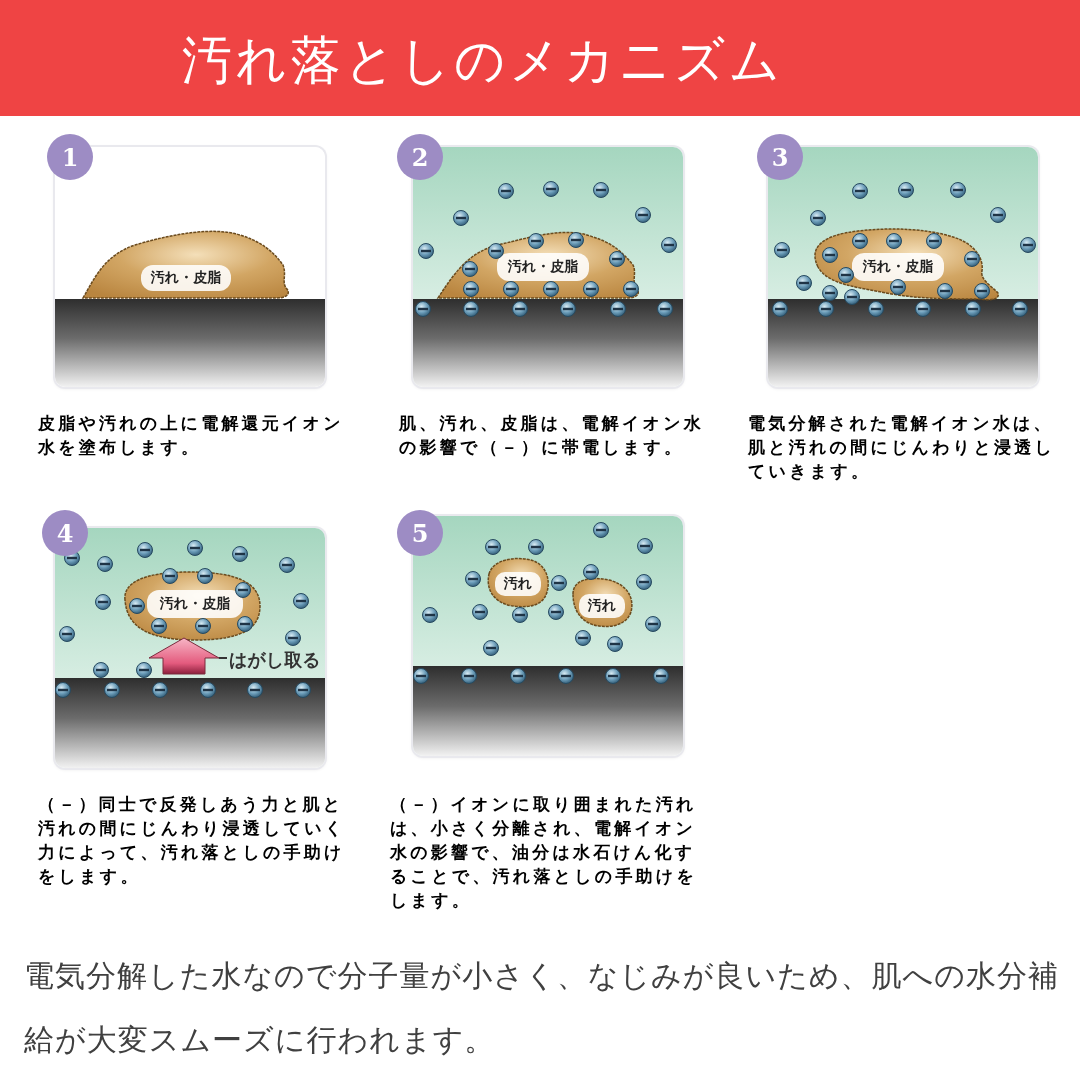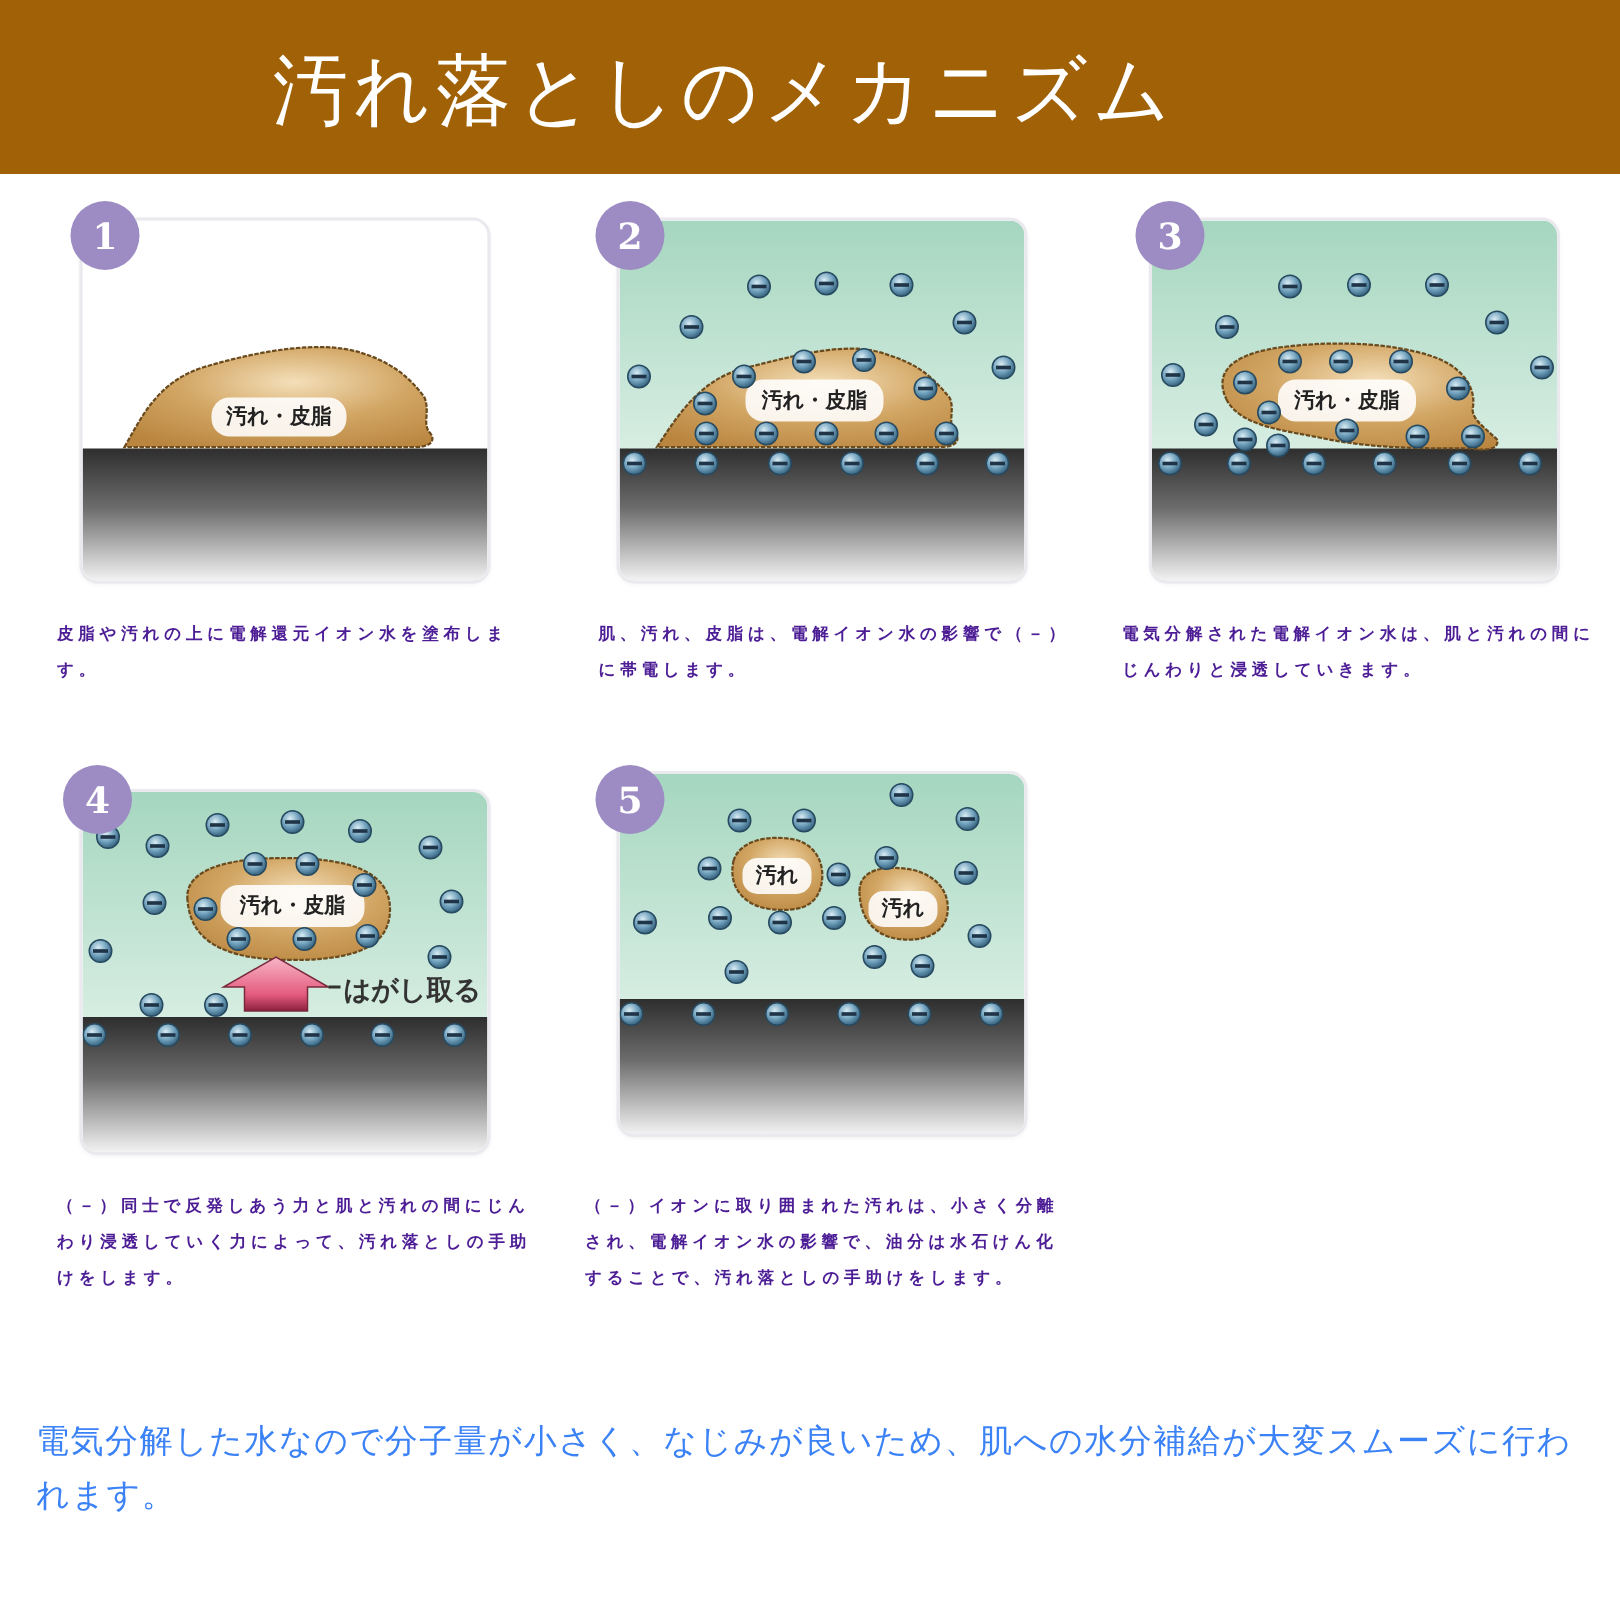--- a/index.html
+++ b/index.html
@@ -1,29 +1,29 @@
 <!DOCTYPE html>
 <html><head>
 <meta charset="utf-8">
 <style>
   html, body { margin:0; padding:0; }
   body { width:1080px; height:1080px; background:#ffffff; position:relative; overflow:hidden;
          font-family:"DejaVu Sans", sans-serif; }
-  .header { position:absolute; left:0; top:0; width:1080px; height:116px; background:#a16207; }
+  .header { position:absolute; left:0; top:0; width:1080px; height:116px; background:#ef4444; }
   .header-title { position:absolute; left:182px; top:26px; font-size:52px; color:#ffffff; letter-spacing:4px;
                   font-family:"DejaVu Sans", sans-serif; white-space:nowrap; transform:scaleX(0.96); transform-origin:left; }
   .panel { position:absolute; width:270px; height:240px; border-radius:10px; overflow:hidden;
            box-shadow:0 0 0 2px #e9e9ee, 0 1px 4px rgba(0,0,0,0.12); }
   .panel svg { position:absolute; left:0; top:0; }
   .badge { position:absolute; width:46px; height:46px; border-radius:50%; background:#9d8cc4;
            color:#ffffff; font-family:"DejaVu Serif", serif; font-weight:bold; font-size:24px;
            display:flex; align-items:center; justify-content:center; }
-  .caption { position:absolute; color:#4c1d95; font-size:11px; line-height:24px; letter-spacing:3.2px;
+  .caption { position:absolute; color:#000000; font-size:17px; line-height:24px; letter-spacing:3.2px;
              font-family:"DejaVu Sans", sans-serif; font-weight:bold; }
-  .footer { position:absolute; left:24px; top:944px; width:1040px; color:#3b82f6; font-size:22px; line-height:36px;
+  .footer { position:absolute; left:24px; top:944px; width:1040px; color:#404040; font-size:30px; line-height:64px;
             letter-spacing:1px; font-family:"DejaVu Sans", sans-serif; }
 </style>
 </head>
 <body>
 
 <div class="header">
   <div class="header-title">汚れ落としのメカニズム</div>
 </div>
 
 <svg width="0" height="0" style="position:absolute">

